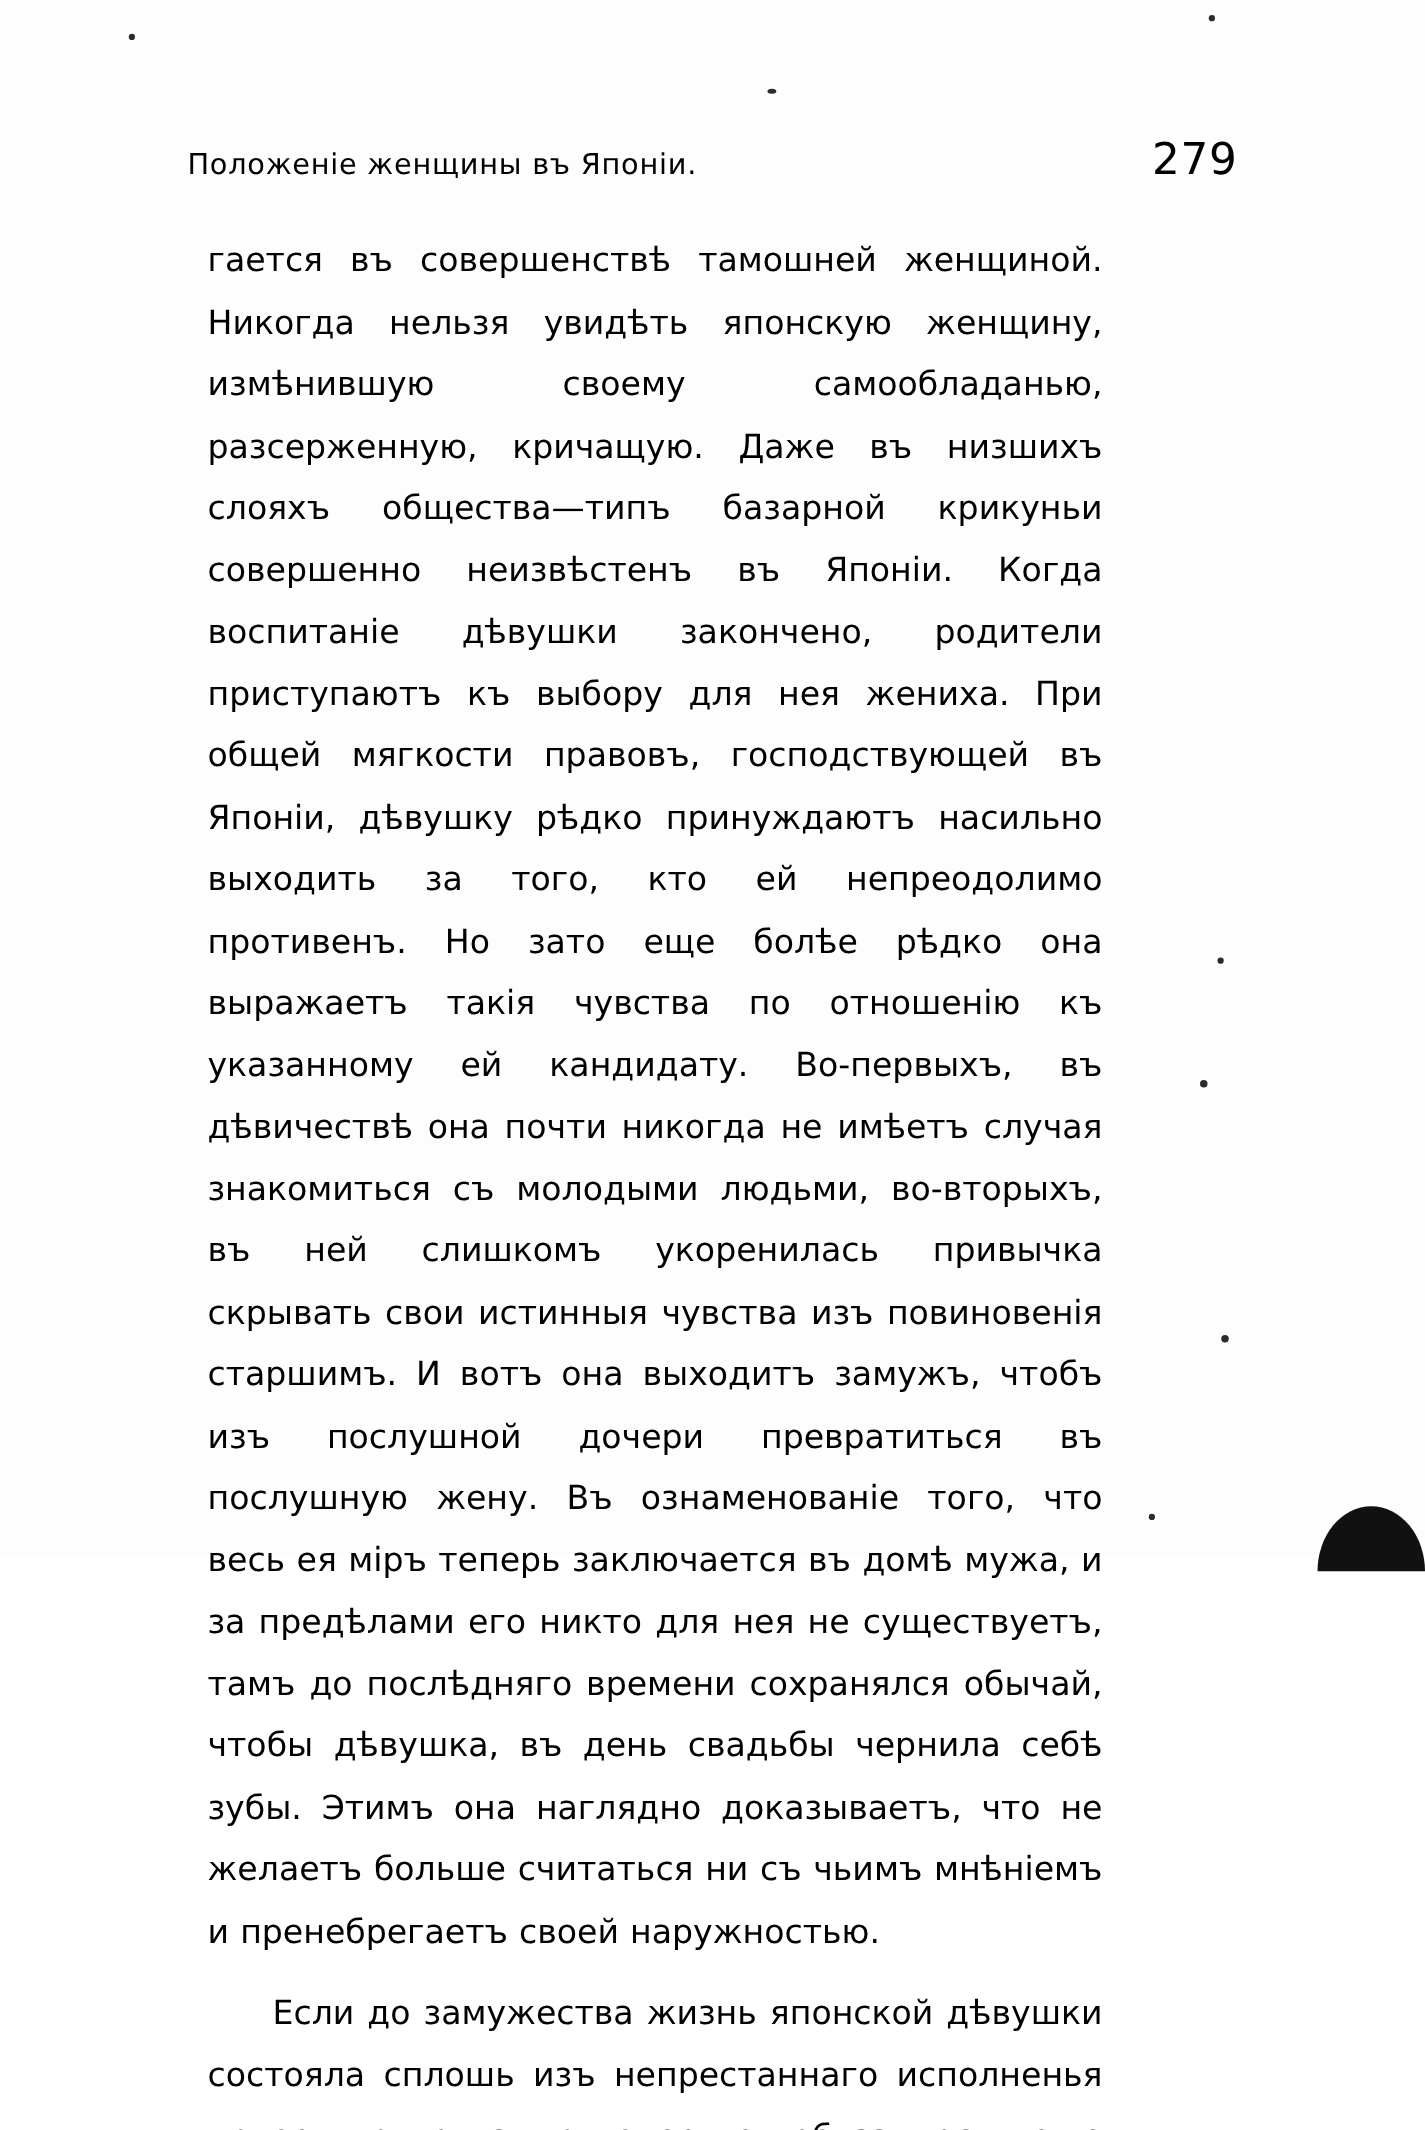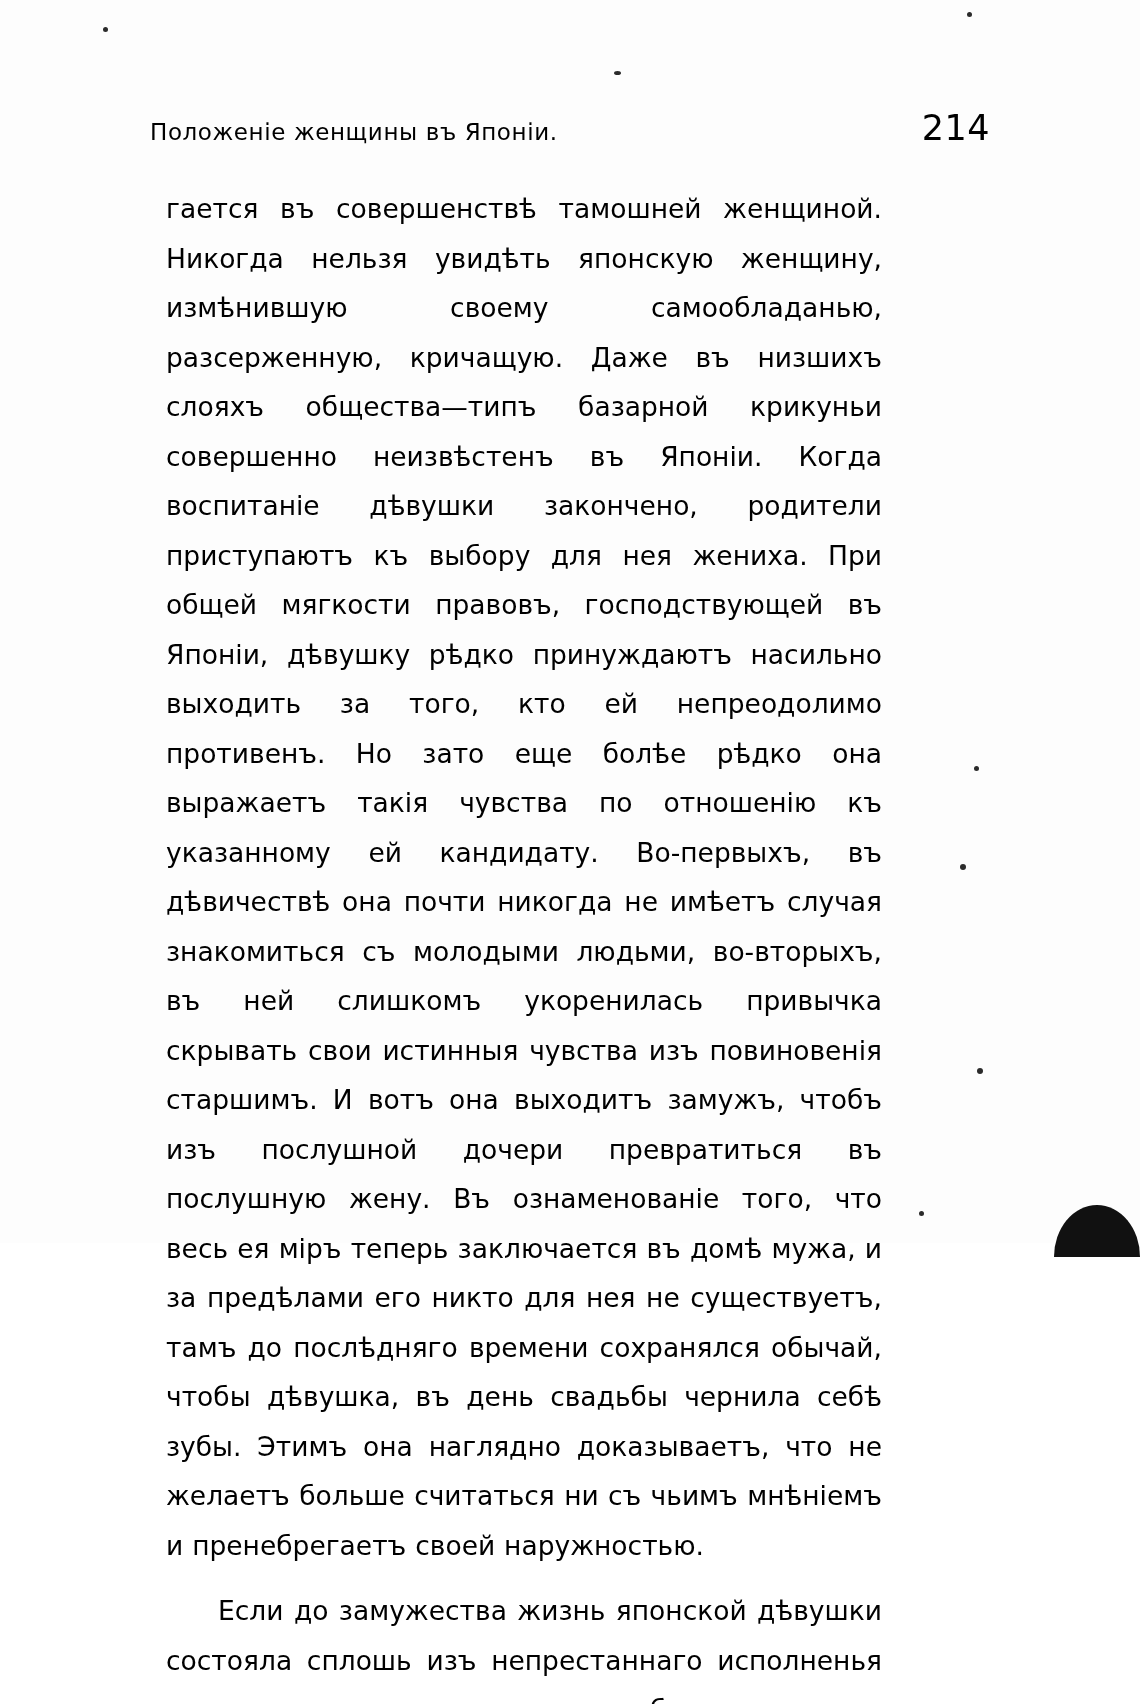--- a/index.html
+++ b/index.html
@@ -76,21 +76,21 @@
     border-radius: 50% 50% 0 0 / 100% 100% 0 0;
   }
 </style>
 </head>
 <body>
 
 <div class="page">
 
   <div class="header">
     <div class="running-title">Положеніе женщины въ Японіи.</div>
-    <div class="page-number">214</div>
+    <div class="page-number">279</div>
   </div>
 
   <div class="body-text">
     <p>гается въ совершенствѣ тамошней женщиной. Никогда нельзя увидѣть японскую женщину, измѣнившую своему самообладанью, разсерженную, кричащую. Даже въ низшихъ слояхъ общества—типъ базарной крикуньи совершенно неизвѣстенъ въ Японіи. Когда воспитаніе дѣвушки закончено, родители приступаютъ къ выбору для нея жениха. При общей мягкости правовъ, господствующей въ Японіи, дѣвушку рѣдко принуждаютъ насильно выходить за того, кто ей непреодолимо противенъ. Но зато еще болѣе рѣдко она выражаетъ такія чувства по отношенію къ указанному ей кандидату. Во-первыхъ, въ дѣвичествѣ она почти никогда не имѣетъ случая знакомиться съ молодыми людьми, во-вторыхъ, въ ней слишкомъ укоренилась привычка скрывать свои истинныя чувства изъ повиновенія старшимъ. И вотъ она выходитъ замужъ, чтобъ изъ послушной дочери превратиться въ послушную жену. Въ ознаменованіе того, что весь ея міръ теперь заключается въ домѣ мужа, и за предѣлами его никто для нея не существуетъ, тамъ до послѣдняго времени сохранялся обычай, чтобы дѣвушка, въ день свадьбы чернила себѣ зубы. Этимъ она наглядно доказываетъ, что не желаетъ больше считаться ни съ чьимъ мнѣніемъ и пренебрегаетъ своей наружностью.</p>
     <p class="indent">Если до замужества жизнь японской дѣвушки состояла сплошь изъ непрестаннаго исполненья дочерняго долга, то теперь ея обязанности еще усложняются, и свобода урѣзывается, если возможно,</p>
   </div>
 
   <span class="speck" style="left:103px; top:27px; width:5px; height:5px;"></span>
   <span class="speck" style="left:967px; top:12px; width:5px; height:5px;"></span>
   <span class="speck" style="left:614px; top:71px; width:7px; height:4px;"></span>

